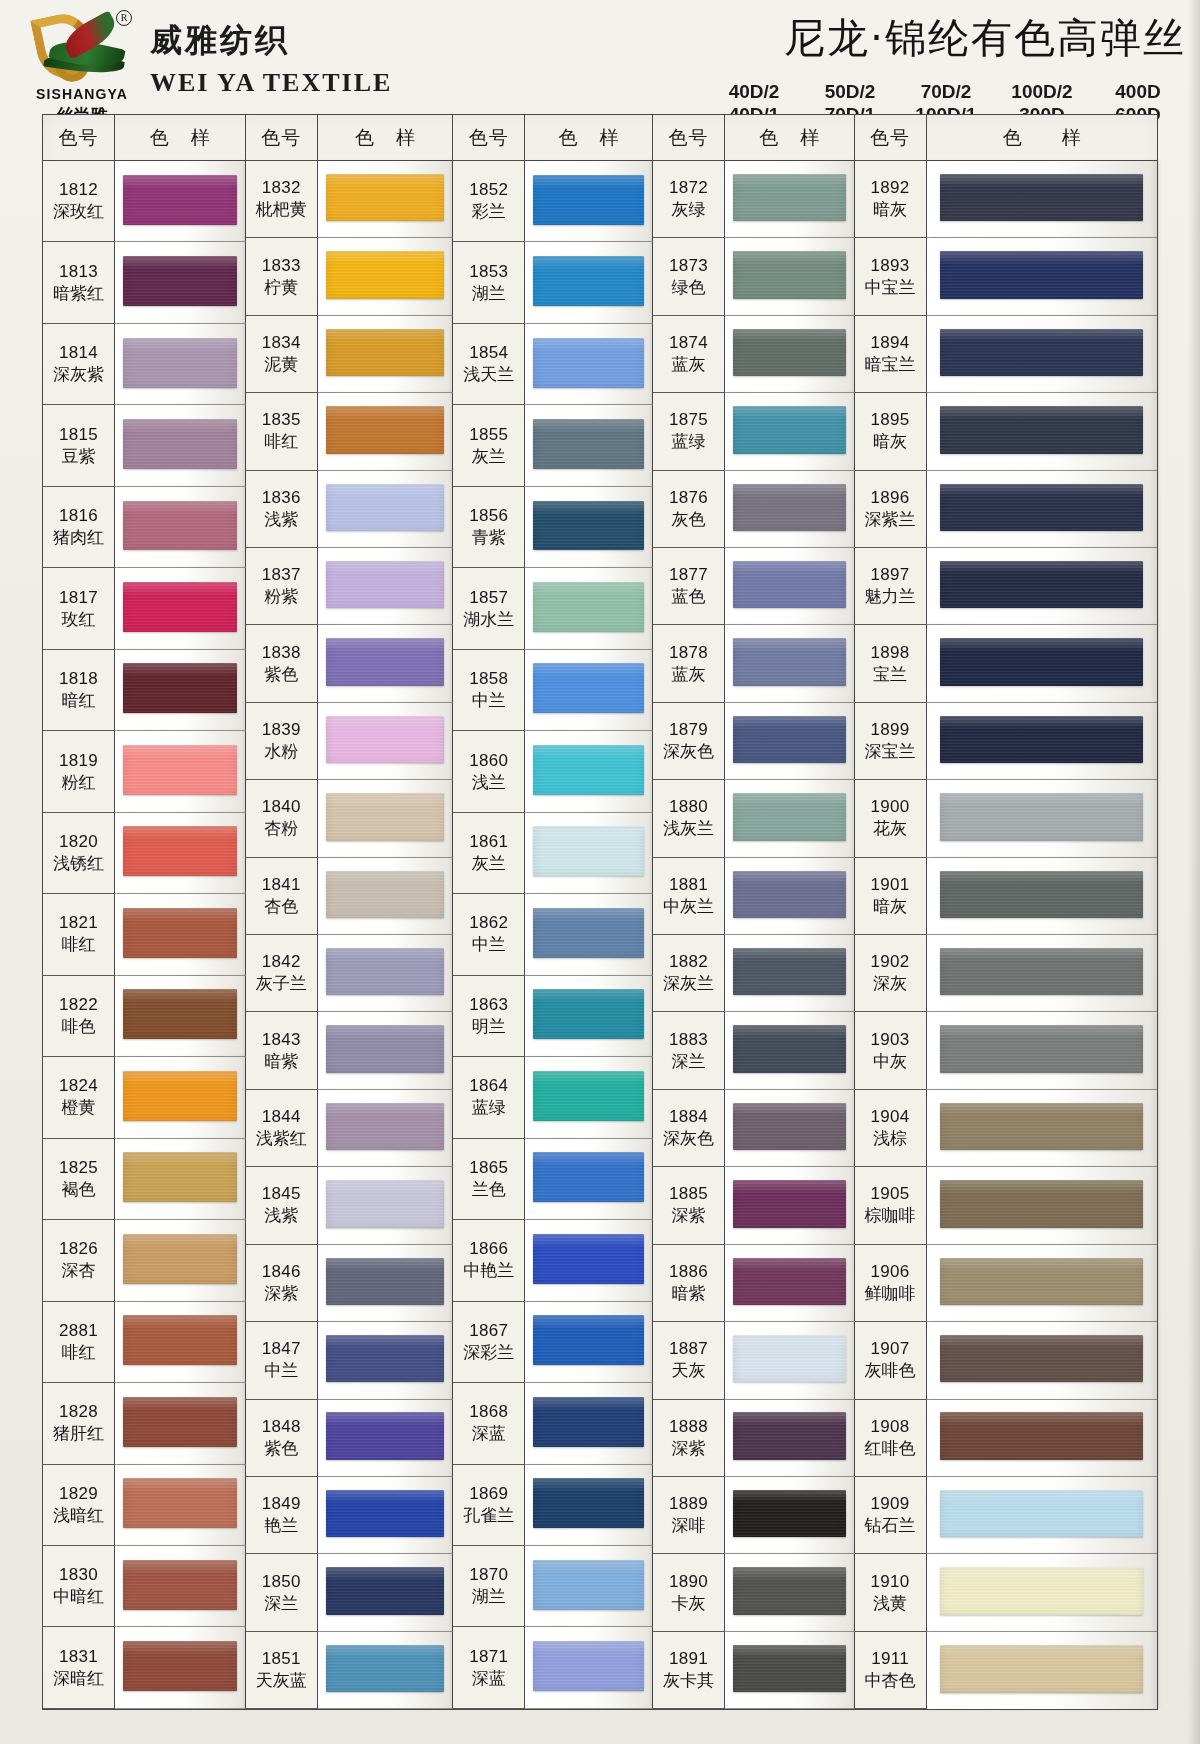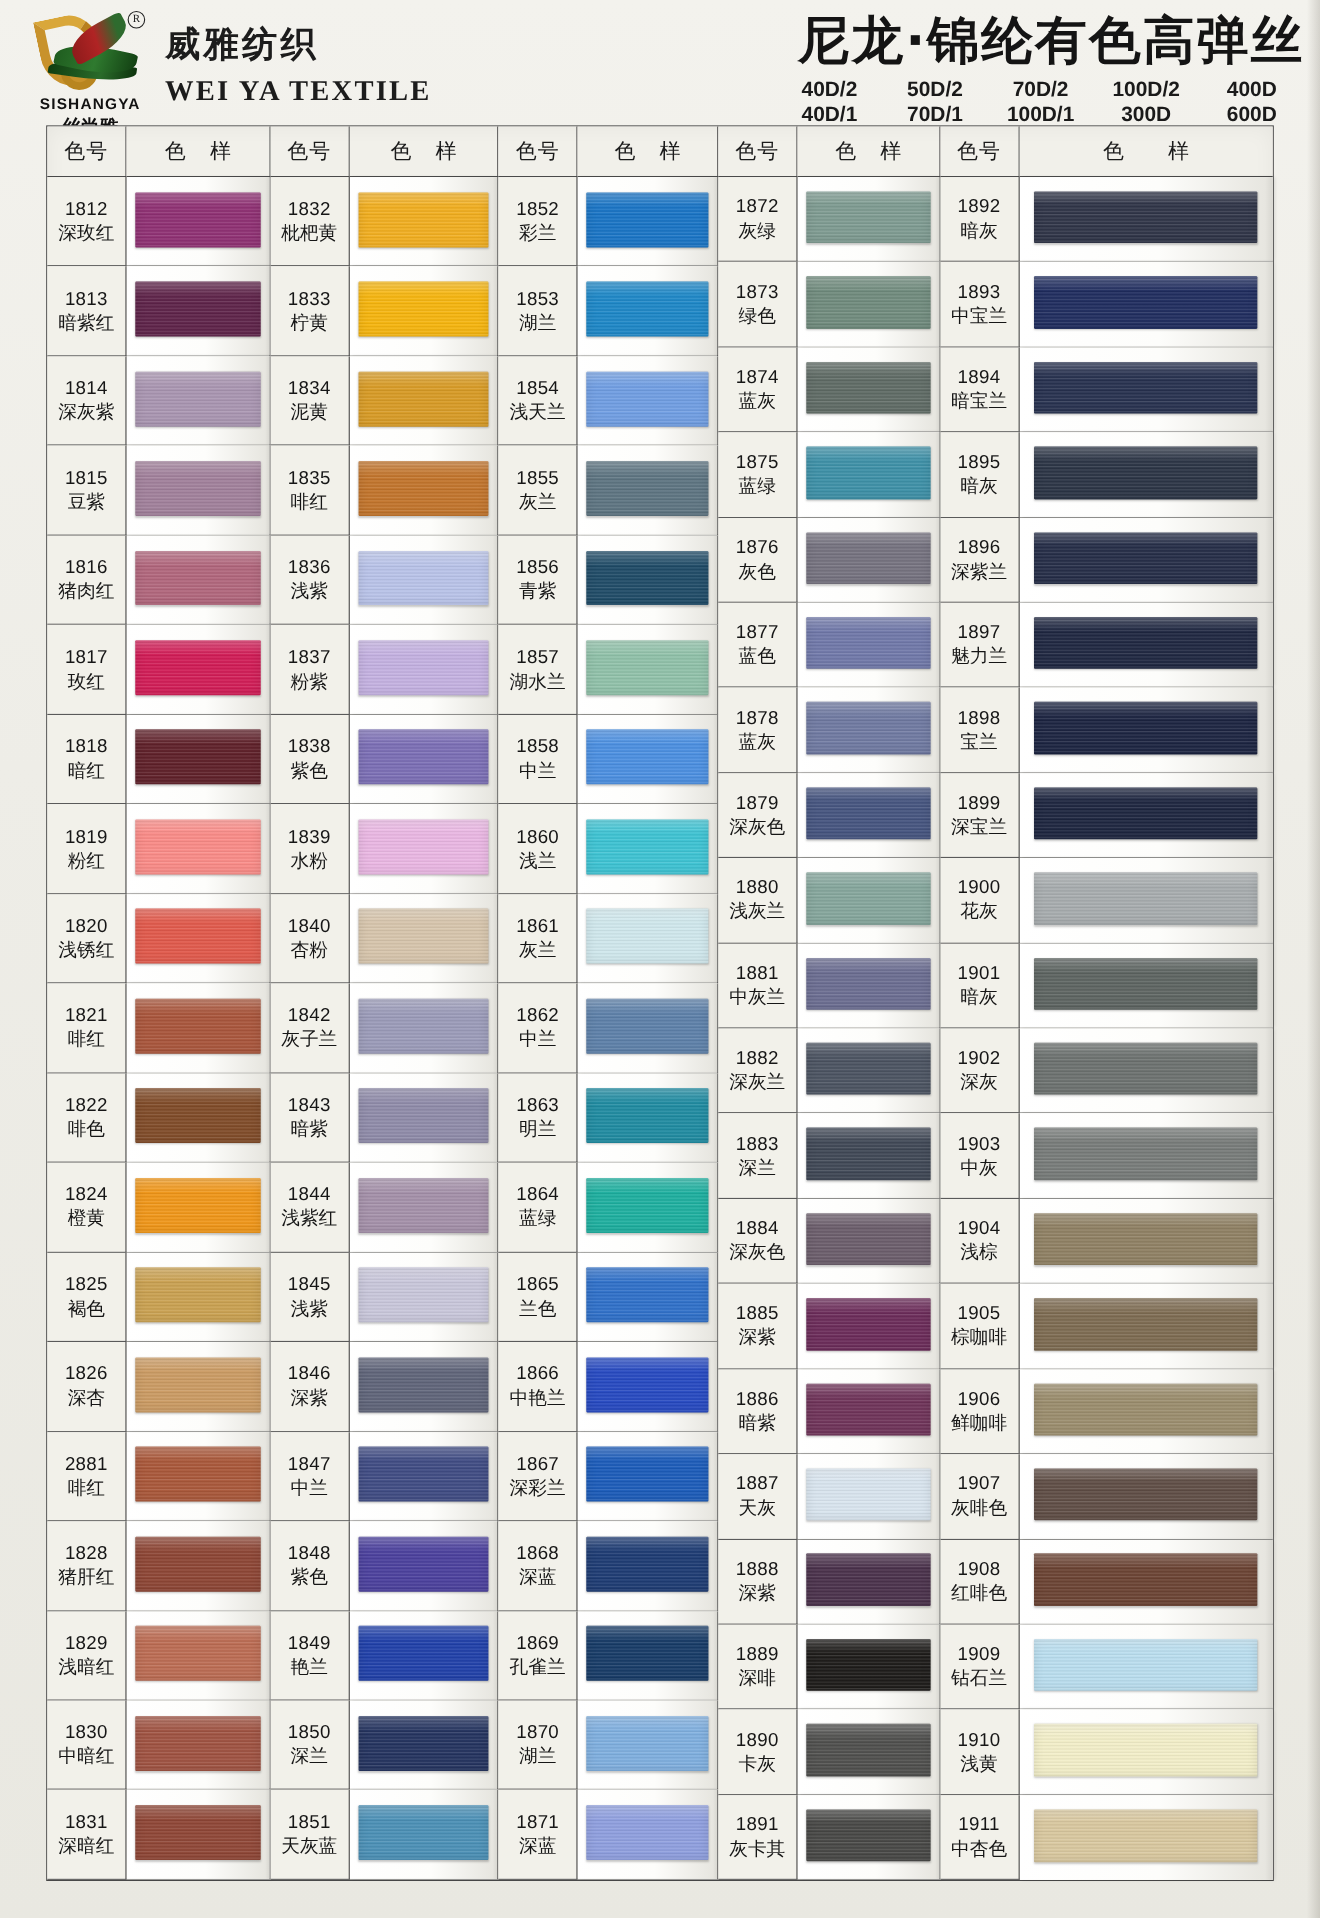--- a/index.html
+++ b/index.html
@@ -75,25 +75,25 @@
   .brand-en {
     font-size: 26px; font-weight: bold; color: #1c1c1c;
     letter-spacing: 2px; line-height: 30px; margin-top: 2px;
     font-family: "Liberation Serif", serif;
   }
 
   .title-block {
     position: absolute; right: 14px; top: 8px; width: 690px; text-align: right;
   }
   .title-cn {
-    font-size: 47px; font-weight: bold; color: #141414; letter-spacing: 2px;
+    font-size: 41px; font-weight: normal; color: #141414; letter-spacing: 2px;
     line-height: 60px;
     font-family: "DejaVu Sans", "Liberation Sans", sans-serif;
   }
-  .spec-rows { margin-top: 2px; }
+  .spec-rows { margin-top: 12px; }
   .spec-row {
     display: flex; justify-content: flex-end; gap: 0px;
     font-family: "Liberation Sans", sans-serif;
     font-size: 19px; font-weight: bold; color: #1a1a1a; line-height: 23px;
   }
   .spec-row span { display:inline-block; width: 96px; text-align:center; }
 
   
   .table {
     position: absolute; left: 42px; top: 114px;
@@ -517,20 +517,30 @@
             <div class="code-num">1840</div>
             <div class="code-name">杏粉</div>
           </div>
           <div class="sample-cell">
             <div class="card-strip"></div>
             <div class="skein" style="background: rgb(214, 196, 171);"></div>
           </div>
         </div>
         <div class="body-row">
           <div class="code-cell">
+            <div class="code-num">1841</div>
+            <div class="code-name">杏色</div>
+          </div>
+          <div class="sample-cell">
+            <div class="card-strip"></div>
+            <div class="skein" style="background: rgb(200, 189, 176);"></div>
+          </div>
+        </div>
+        <div class="body-row">
+          <div class="code-cell">
             <div class="code-num">1842</div>
             <div class="code-name">灰子兰</div>
           </div>
           <div class="sample-cell">
             <div class="card-strip"></div>
             <div class="skein" style="background: rgb(154, 154, 184);"></div>
           </div>
         </div>
         <div class="body-row">
           <div class="code-cell">

